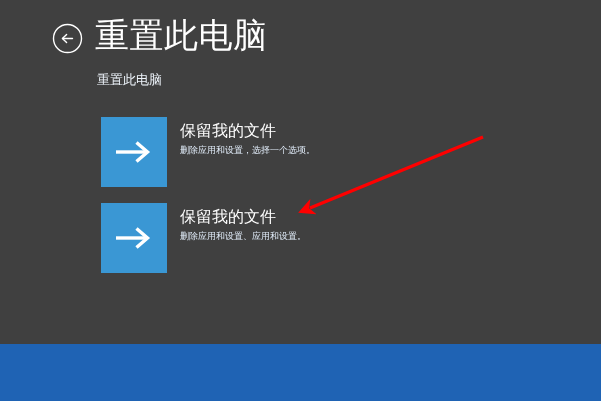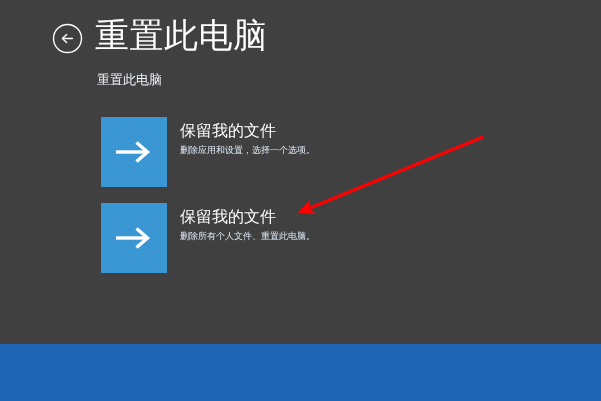--- a/index.html
+++ b/index.html
@@ -152,21 +152,21 @@
 
     <div class="option-row">
       <div class="option-tile">
         <svg width="40" height="26" viewBox="0 0 40 26">
           <path d="M2 13 H32" fill="none" stroke="#ffffff" stroke-width="3.4" stroke-linecap="butt"></path>
           <path d="M22.5 3.5 L33.5 13 L22.5 22.5" fill="none" stroke="#ffffff" stroke-width="3.4" stroke-linecap="butt" stroke-linejoin="miter"></path>
         </svg>
       </div>
       <div class="option-text">
         <div class="option-title">保留我的文件</div>
-        <div class="option-desc">删除所有个人文件、重置此电脑。</div>
+        <div class="option-desc">删除应用和设置、应用和设置。</div>
       </div>
     </div>
 
   </div>
 
   <svg id="annotation-arrow" viewBox="0 0 601 401">
     <defs>
       <marker id="redhead" markerWidth="5.2" markerHeight="5.2" refX="1.2" refY="2.6" orient="auto">
         <path d="M0,0 L5.2,2.6 L0,5.2 L1.5,2.6 Z" fill="#ff0000"></path>
       </marker>

